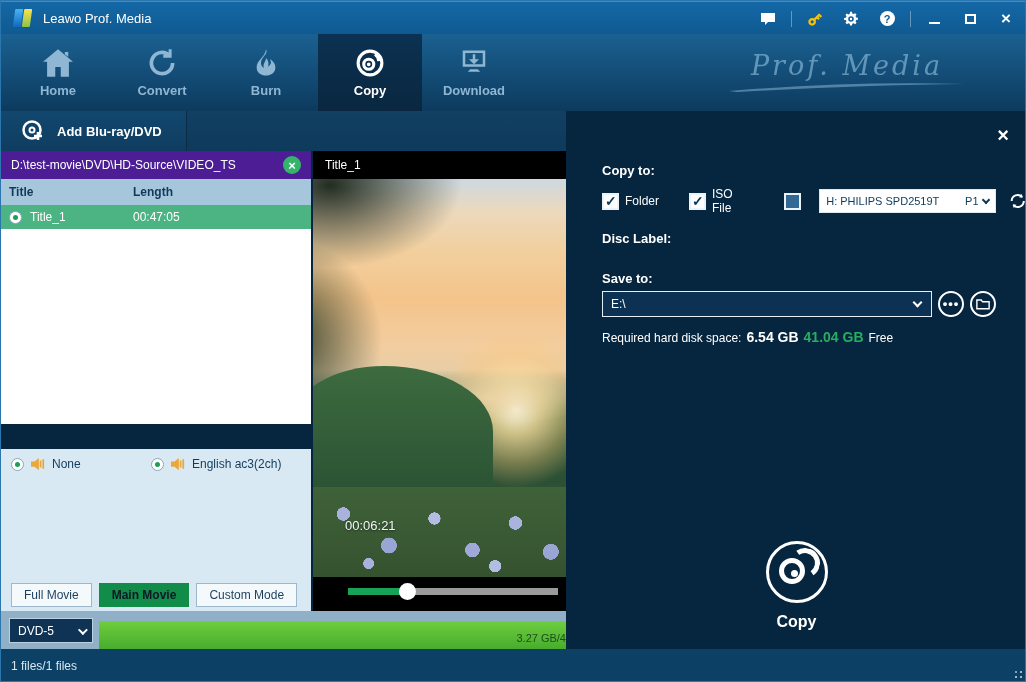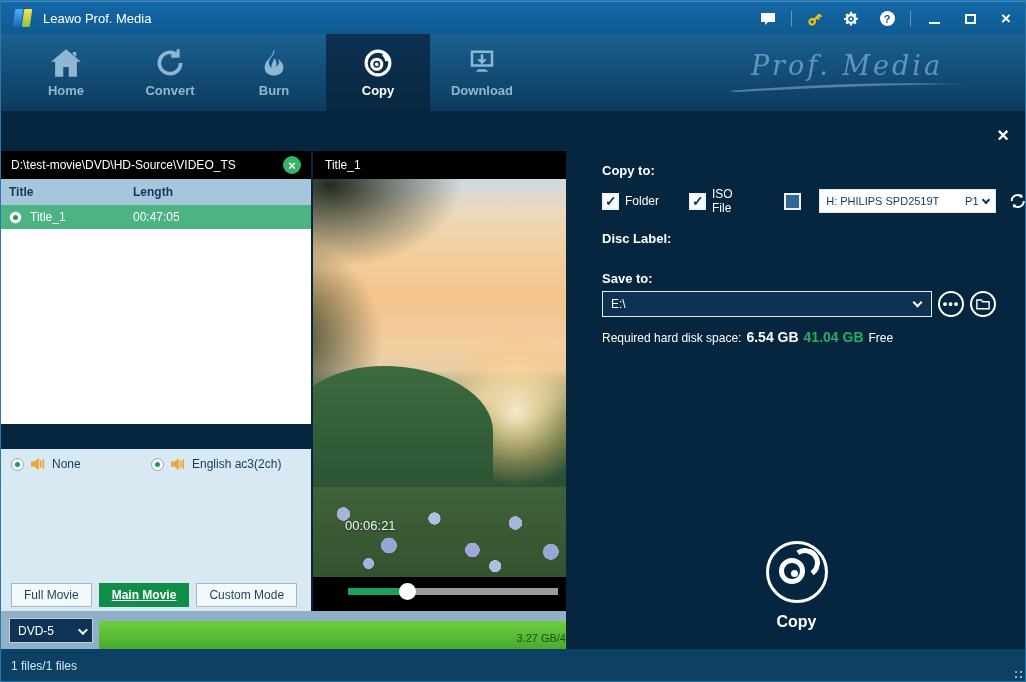--- a/index.html
+++ b/index.html
@@ -26,53 +26,53 @@
   .sep { width:1px; height:16px; background:rgba(255,255,255,.35); }
   .glyph-help { width:15px; height:15px; border-radius:50%; background:#fff; color:#0f5a92; font-size:11px; font-weight:bold; display:flex; align-items:center; justify-content:center; }
   .glyph-min { width:11px; height:2px; background:#fff; margin-top:8px; }
   .glyph-max { width:11px; height:10px; border:2px solid #fff; }
   .glyph-close { color:#fff; font-size:17px; font-weight:bold; line-height:1; }
   
   .navbar {
     position:absolute; left:0; top:33px; width:1026px; height:77px;
     background:linear-gradient(#1a6191,#0d3a5e);
   }
-  .tabs { position:absolute; left:13px; top:0; display:flex; height:77px; }
+  .tabs { position:absolute; left:5px; top:0; display:flex; height:77px; }
   .tab { width:104px; height:77px; display:flex; flex-direction:column; align-items:center; justify-content:center; gap:5px; cursor:pointer; color:#8fb6d2; }
   .tab .lbl { font-size:13px; font-weight:bold; }
   .tab.active { background:linear-gradient(#0c3152,#092740); color:#fff; }
   .tab svg { display:block; }
   .brand { position:absolute; right:60px; top:16px; width:240px; text-align:center; pointer-events:none; }
   .brand .script { font-family:"DejaVu Serif", serif; font-style:italic; font-size:27px; letter-spacing:3px; color:rgba(160,205,235,.55); }
   .brand svg { display:block; margin-top:-2px; }
   
   .addbar { position:absolute; left:0; top:110px; width:565px; height:40px; background:linear-gradient(#114063,#0e3a5b); display:flex; align-items:center; }
   .addbtn { display:flex; align-items:center; gap:12px; height:40px; padding:0 24px 0 20px; border-right:1px solid #0a2c46; cursor:pointer; background:linear-gradient(#12476e,#0f3d60); }
   .addbtn .txt { color:#fff; font-size:13px; font-weight:bold; }
   
-  .pathbar { position:absolute; left:0; top:150px; width:310px; height:28px; background:#000000; color:#fff; font-size:12px; display:flex; align-items:center; padding-left:10px; }
+  .pathbar { position:absolute; left:0; top:150px; width:310px; height:28px; background:#4c1d95; color:#fff; font-size:12px; display:flex; align-items:center; padding-left:10px; }
   .closex { position:absolute; right:10px; top:5px; width:18px; height:18px; border-radius:50%; background:#35b56a; color:#fff; font-size:13px; font-weight:bold; display:flex; align-items:center; justify-content:center; cursor:pointer; line-height:1; }
   .thead { position:absolute; left:0; top:178px; width:310px; height:26px; background:#a6c6dc; color:#12395c; font-size:12px; font-weight:bold; display:flex; align-items:center; }
   .thead .c1 { padding-left:8px; width:132px; }
   .trow { position:absolute; left:0; top:204px; width:310px; height:24px; background:#4cb383; color:#fff; font-size:12px; display:flex; align-items:center; }
   .trow .c1 { padding-left:8px; width:132px; display:flex; align-items:center; gap:8px; }
   .tbody { position:absolute; left:0; top:228px; width:310px; height:195px; background:#fff; }
   .radio { width:13px; height:13px; border-radius:50%; background:#fff; border:1px solid #8aa8bc; position:relative; flex:none; }
   .radio::after { content:""; position:absolute; left:3px; top:3px; width:5px; height:5px; border-radius:50%; background:#1d9e57; }
   
   .subhead { position:absolute; left:0; top:423px; width:310px; height:25px; display:flex; color:#12395c; font-size:12px; font-weight:bold; }
   .subhead .h1 { width:140px; background:#bad5e6; display:flex; align-items:center; justify-content:center; }
   .subhead .h2 { width:170px; background:#a9c9de; display:flex; align-items:center; justify-content:center; }
   .subbody { position:absolute; left:0; top:448px; width:310px; height:162px; background:#d9e9f3; }
   .trackrow { position:absolute; top:8px; display:flex; align-items:center; gap:6px; font-size:12px; color:#123c5e; }
   .spk { flex:none; }
   
   .modebar { position:absolute; left:0; top:577px; width:310px; height:33px; display:flex; align-items:center; gap:7px; padding-left:10px; background:#d9e9f3; }
   .mbtn { height:24px; padding:0 12px; display:flex; align-items:center; justify-content:center; font-size:12px; background:#f4f9fc; border:1px solid #9db8cc; color:#1c3e5c; cursor:pointer; }
-  .mbtn.active { background:#128c49; border-color:#128c49; color:#ffffff; font-weight:bold;text-decoration:underline; }
+  .mbtn.active { background:#128c49; border-color:#128c49; color:#0f172a; font-weight:bold; }
   
   .videocol { position:absolute; left:312px; top:150px; width:253px; height:460px; background:#000; }
   .vtitle { position:absolute; left:0; top:0; width:100%; height:28px; color:#fff; font-size:12px; display:flex; align-items:center; padding-left:12px; }
   .photo { position:absolute; left:0; top:28px; width:253px; height:398px; overflow:hidden;
     background:linear-gradient(180deg,#cdd9e0 0%,#ecd9bd 8%,#f2cf9e 18%,#f4c48b 30%,#f2cd9f 42%,#e8cda6 48%,#97a384 52%,#51764a 57%,#33593a 66%,#2a4f33 76%,#3d5f3a 84%,#4d6b44 90%,#55724b 100%); }
   .sun { position:absolute; right:-30px; top:150px; width:160px; height:160px; border-radius:50%;
     background:radial-gradient(circle,rgba(255,252,230,.95) 0%,rgba(255,225,160,.75) 22%,rgba(255,200,120,.35) 48%,rgba(255,190,110,0) 70%); }
   .haze { position:absolute; left:30%; top:48%; width:80%; height:14%;
     background:radial-gradient(ellipse,rgba(240,214,170,.8),rgba(240,214,170,0) 70%); }
   .tree1 { position:absolute; left:-40px; top:-30px; width:190px; height:120px;
@@ -233,20 +233,30 @@
       </div>
     </div>
     <div class="brand">
       <span class="script">Prof. Media</span>
       <svg width="240" height="14" viewBox="0 0 240 14">
           <path d="M2 12 Q120 2 238 5 Q140 6 10 13 Z" fill="rgba(160,205,235,.45)"></path>
         </svg>
     </div>
   </div>
 
+  <div class="addbar">
+    <div class="addbtn">
+      <svg width="24" height="24" viewBox="0 0 24 24">
+          <circle cx="11" cy="11" r="8.5" fill="none" stroke="#fff" stroke-width="2.5"></circle>
+          <circle cx="11" cy="11" r="2.5" fill="none" stroke="#fff" stroke-width="2"></circle>
+          <path d="M17 13v8M13 17h8" stroke="#fff" stroke-width="2.6"></path>
+        </svg>
+      <span class="txt">Add Blu-ray/DVD</span>
+    </div>
+  </div>
 
   <div class="pathbar">
     <span>D:\test-movie\DVD\HD-Source\VIDEO_TS</span>
     <span class="closex">×</span>
   </div>
 
   <div class="thead">
     <span class="c1">Title</span>
     <span class="c2">Length</span>
   </div>

